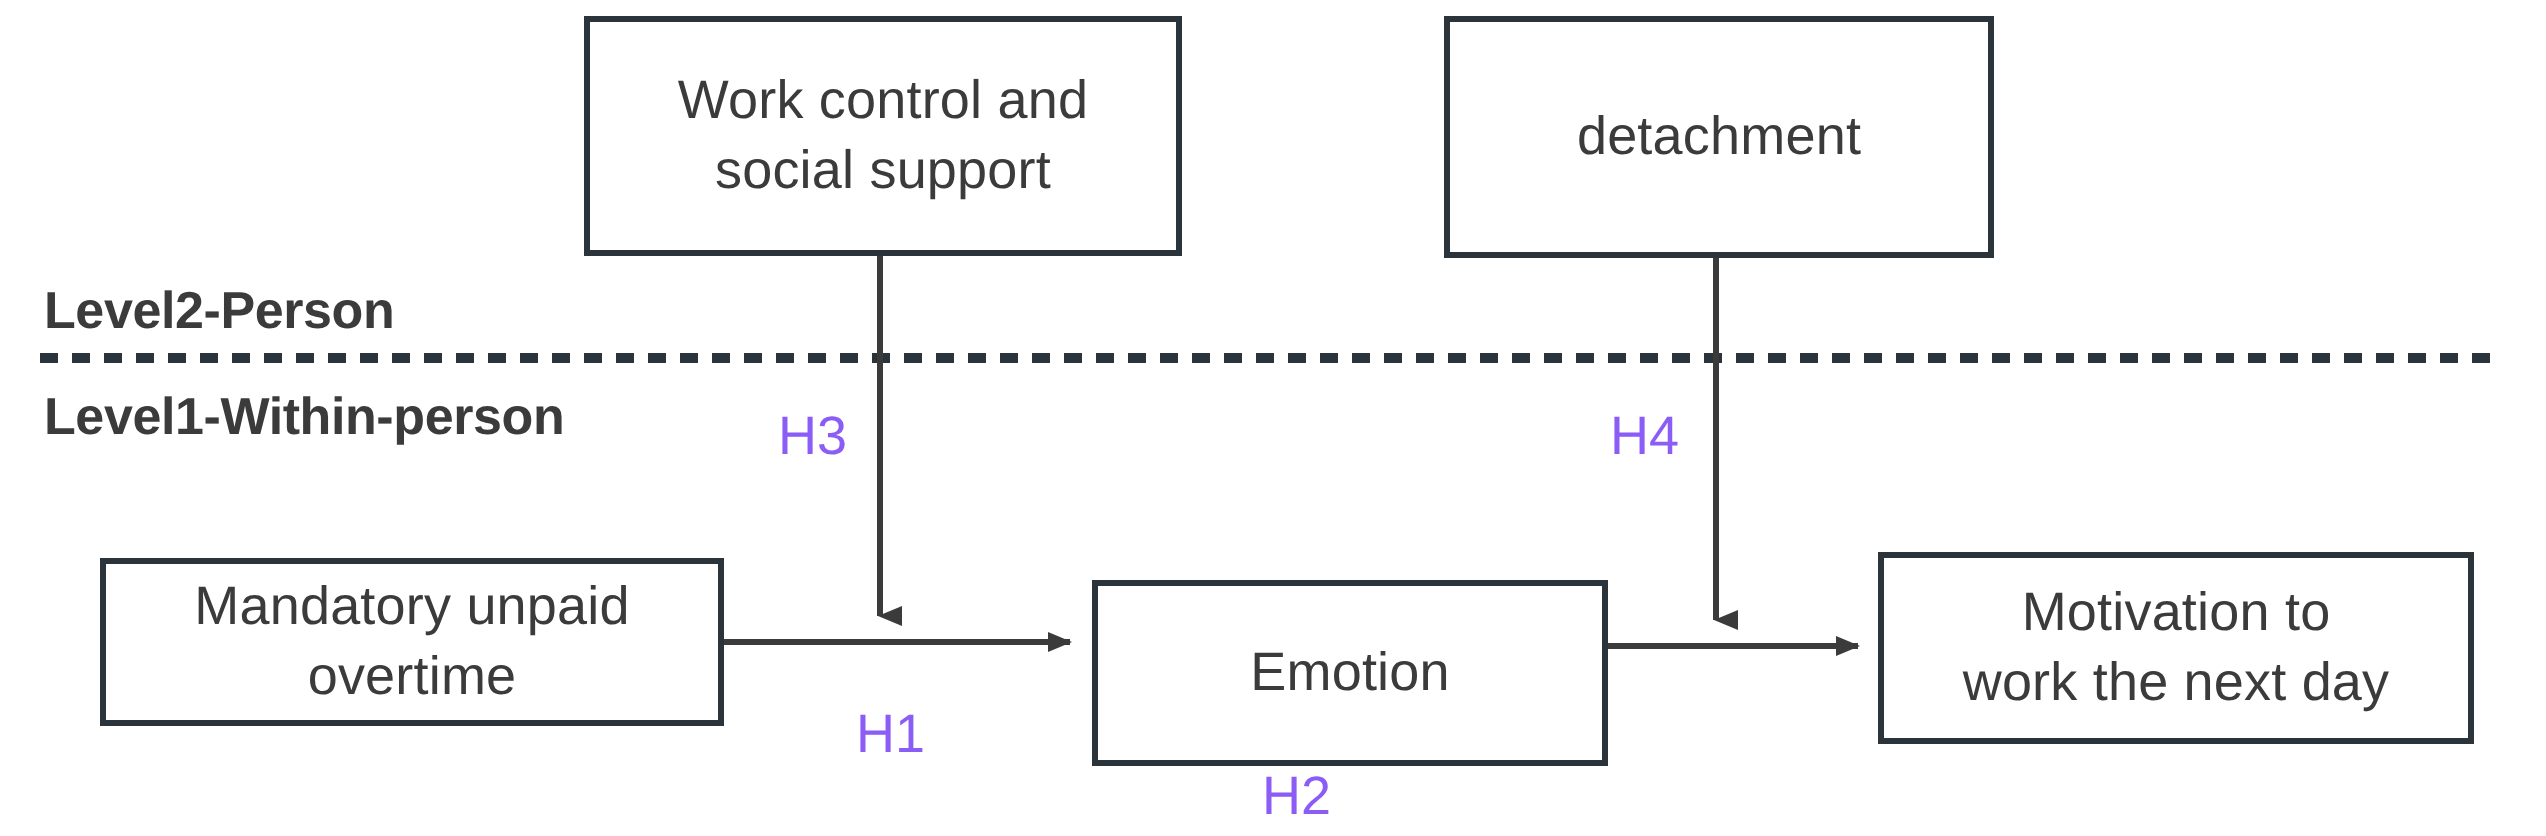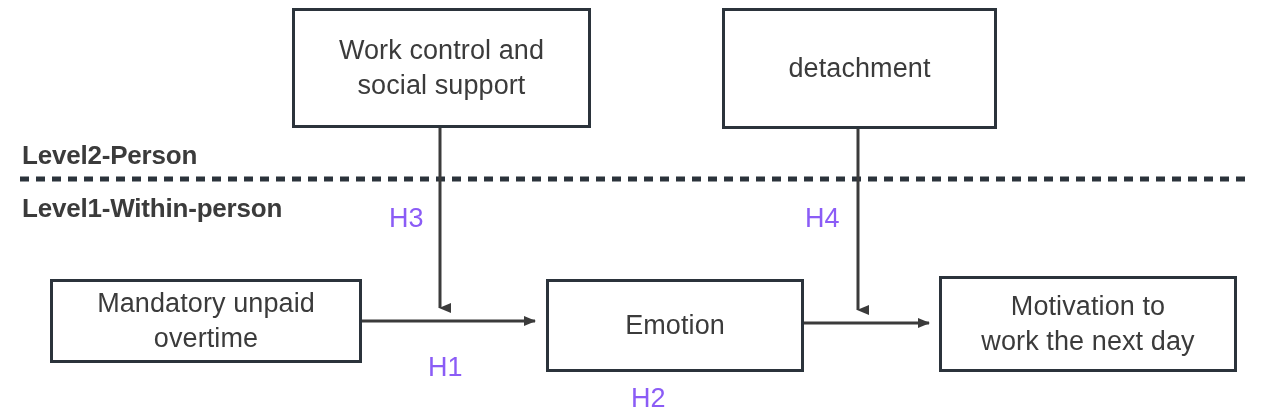--- a/index.html
+++ b/index.html
@@ -79,21 +79,21 @@
   <div class="level-label" style="left:22px; top:140px;text-align:center;">Level2-Person</div>
   <div class="level-label" style="left:22px; top:193px;">Level1-Within-person</div>
 
   <div class="node" style="left:50px; top:279px; width:312px; height:84px;text-align:center;">
     <div>
       <span>Mandatory unpaid</span>
       <span>overtime</span>
     </div>
   </div>
 
-  <div class="node" style="left:546px; top:279px; width:258px; height:93px;">
+  <div class="node" style="left:546px; top:290px; width:258px; height:93px;">
     <div>
       <span>Emotion</span>
     </div>
   </div>
 
   <div class="node" style="left:939px; top:276px; width:298px; height:96px;">
     <div>
       <span>Motivation to</span>
       <span>work the next day</span>
     </div>

